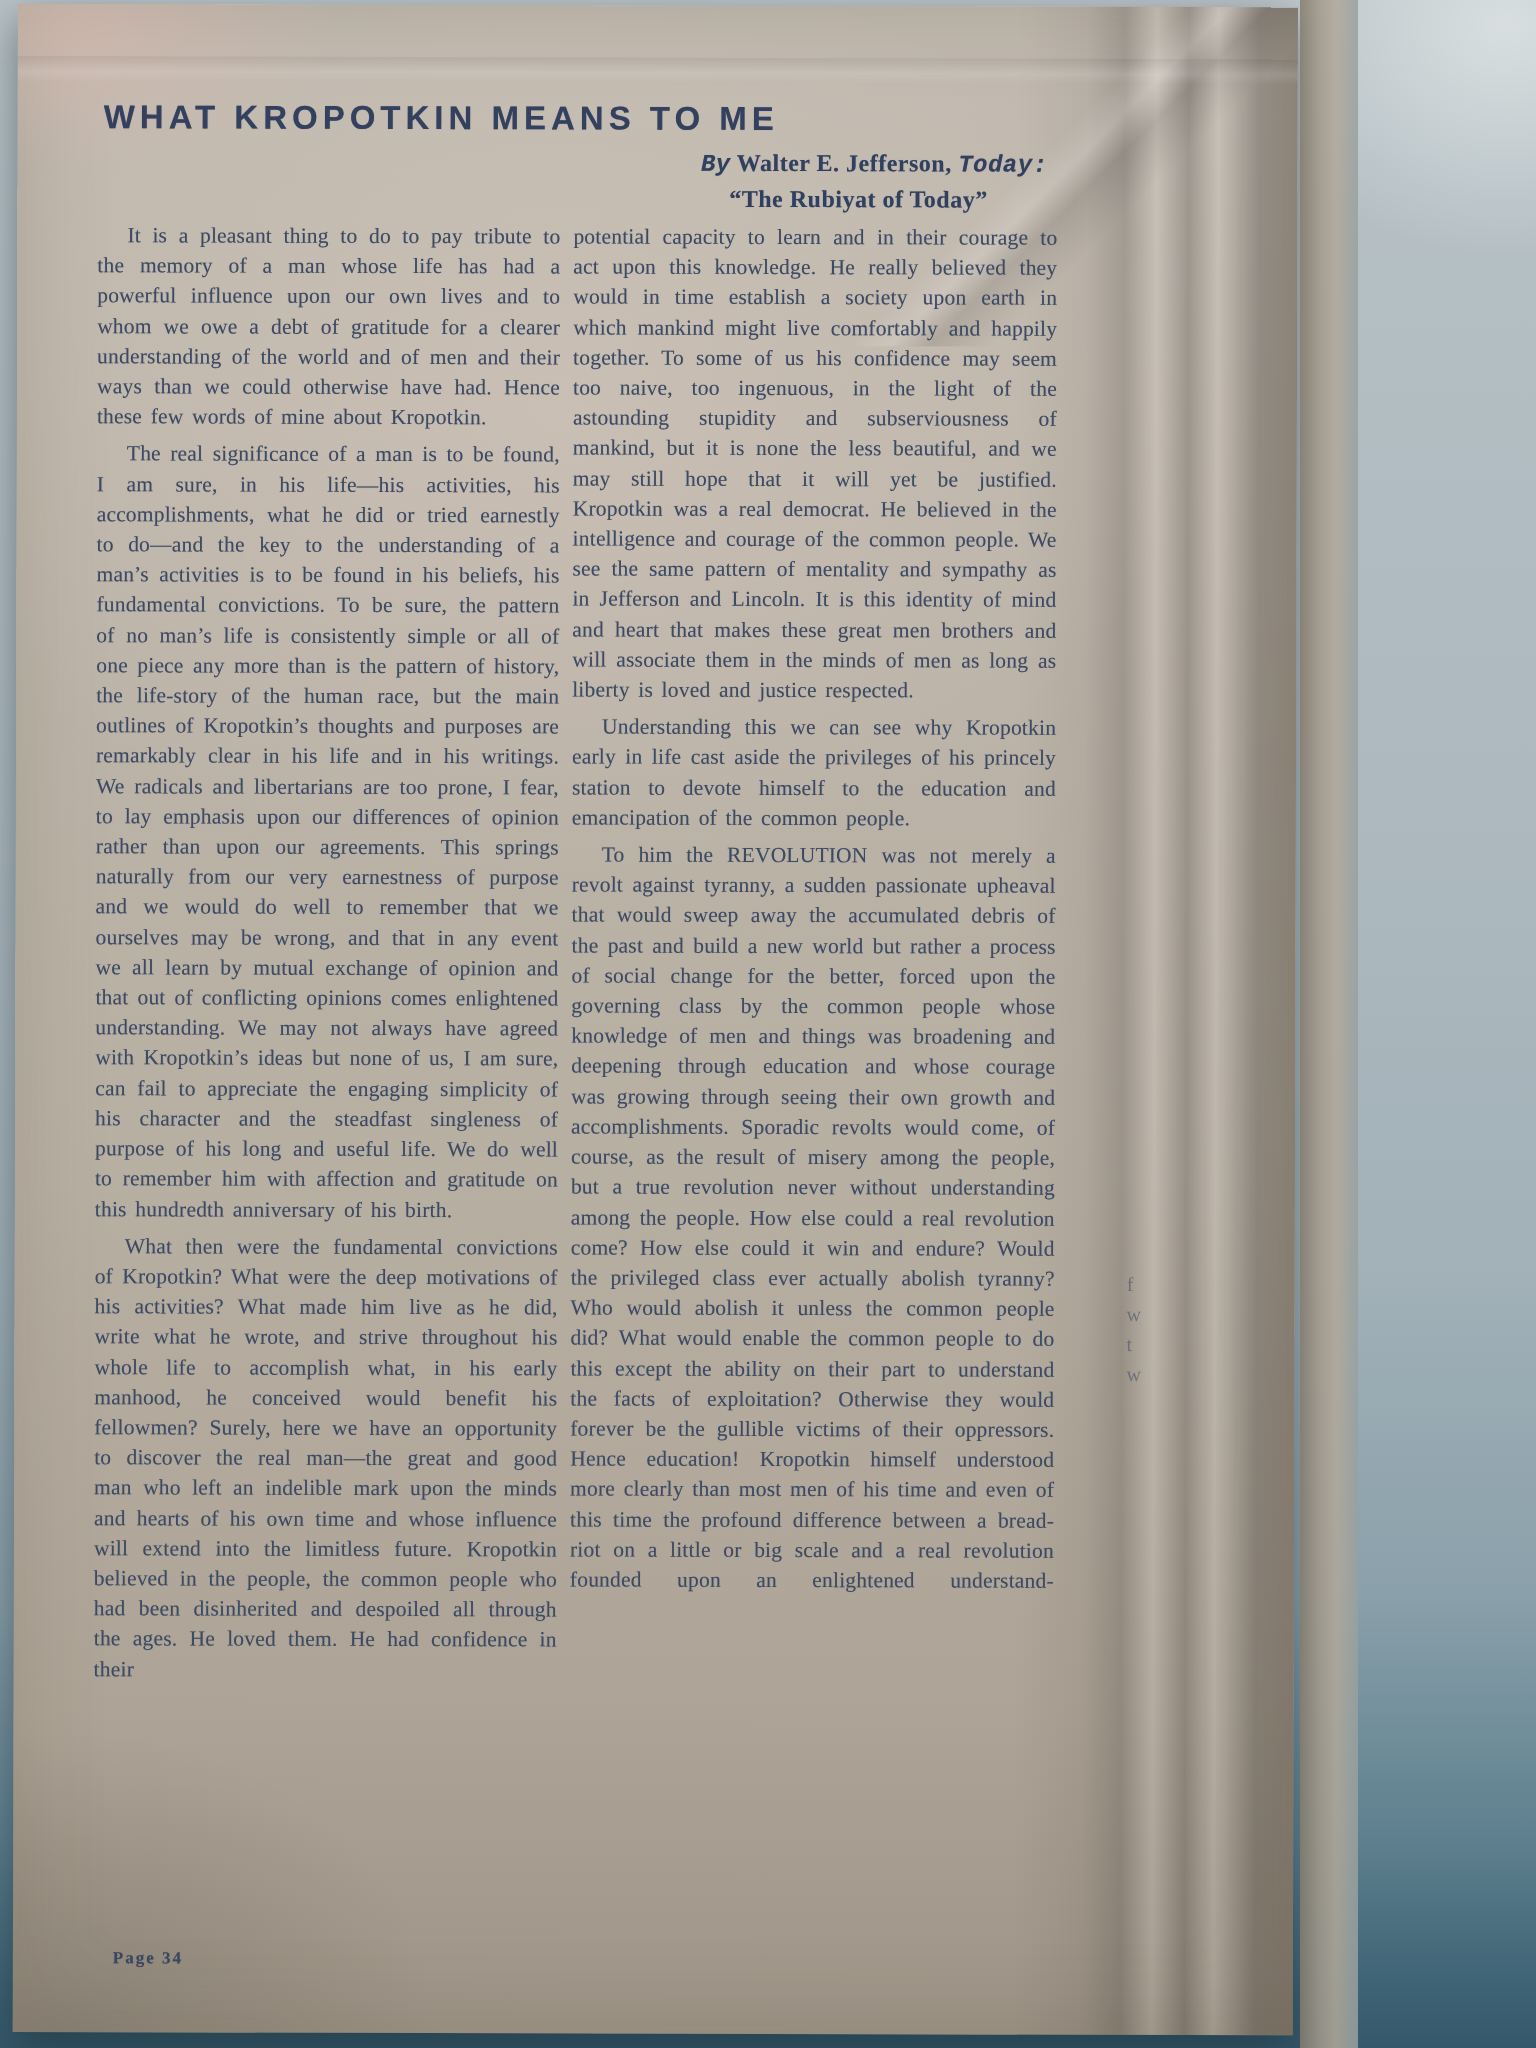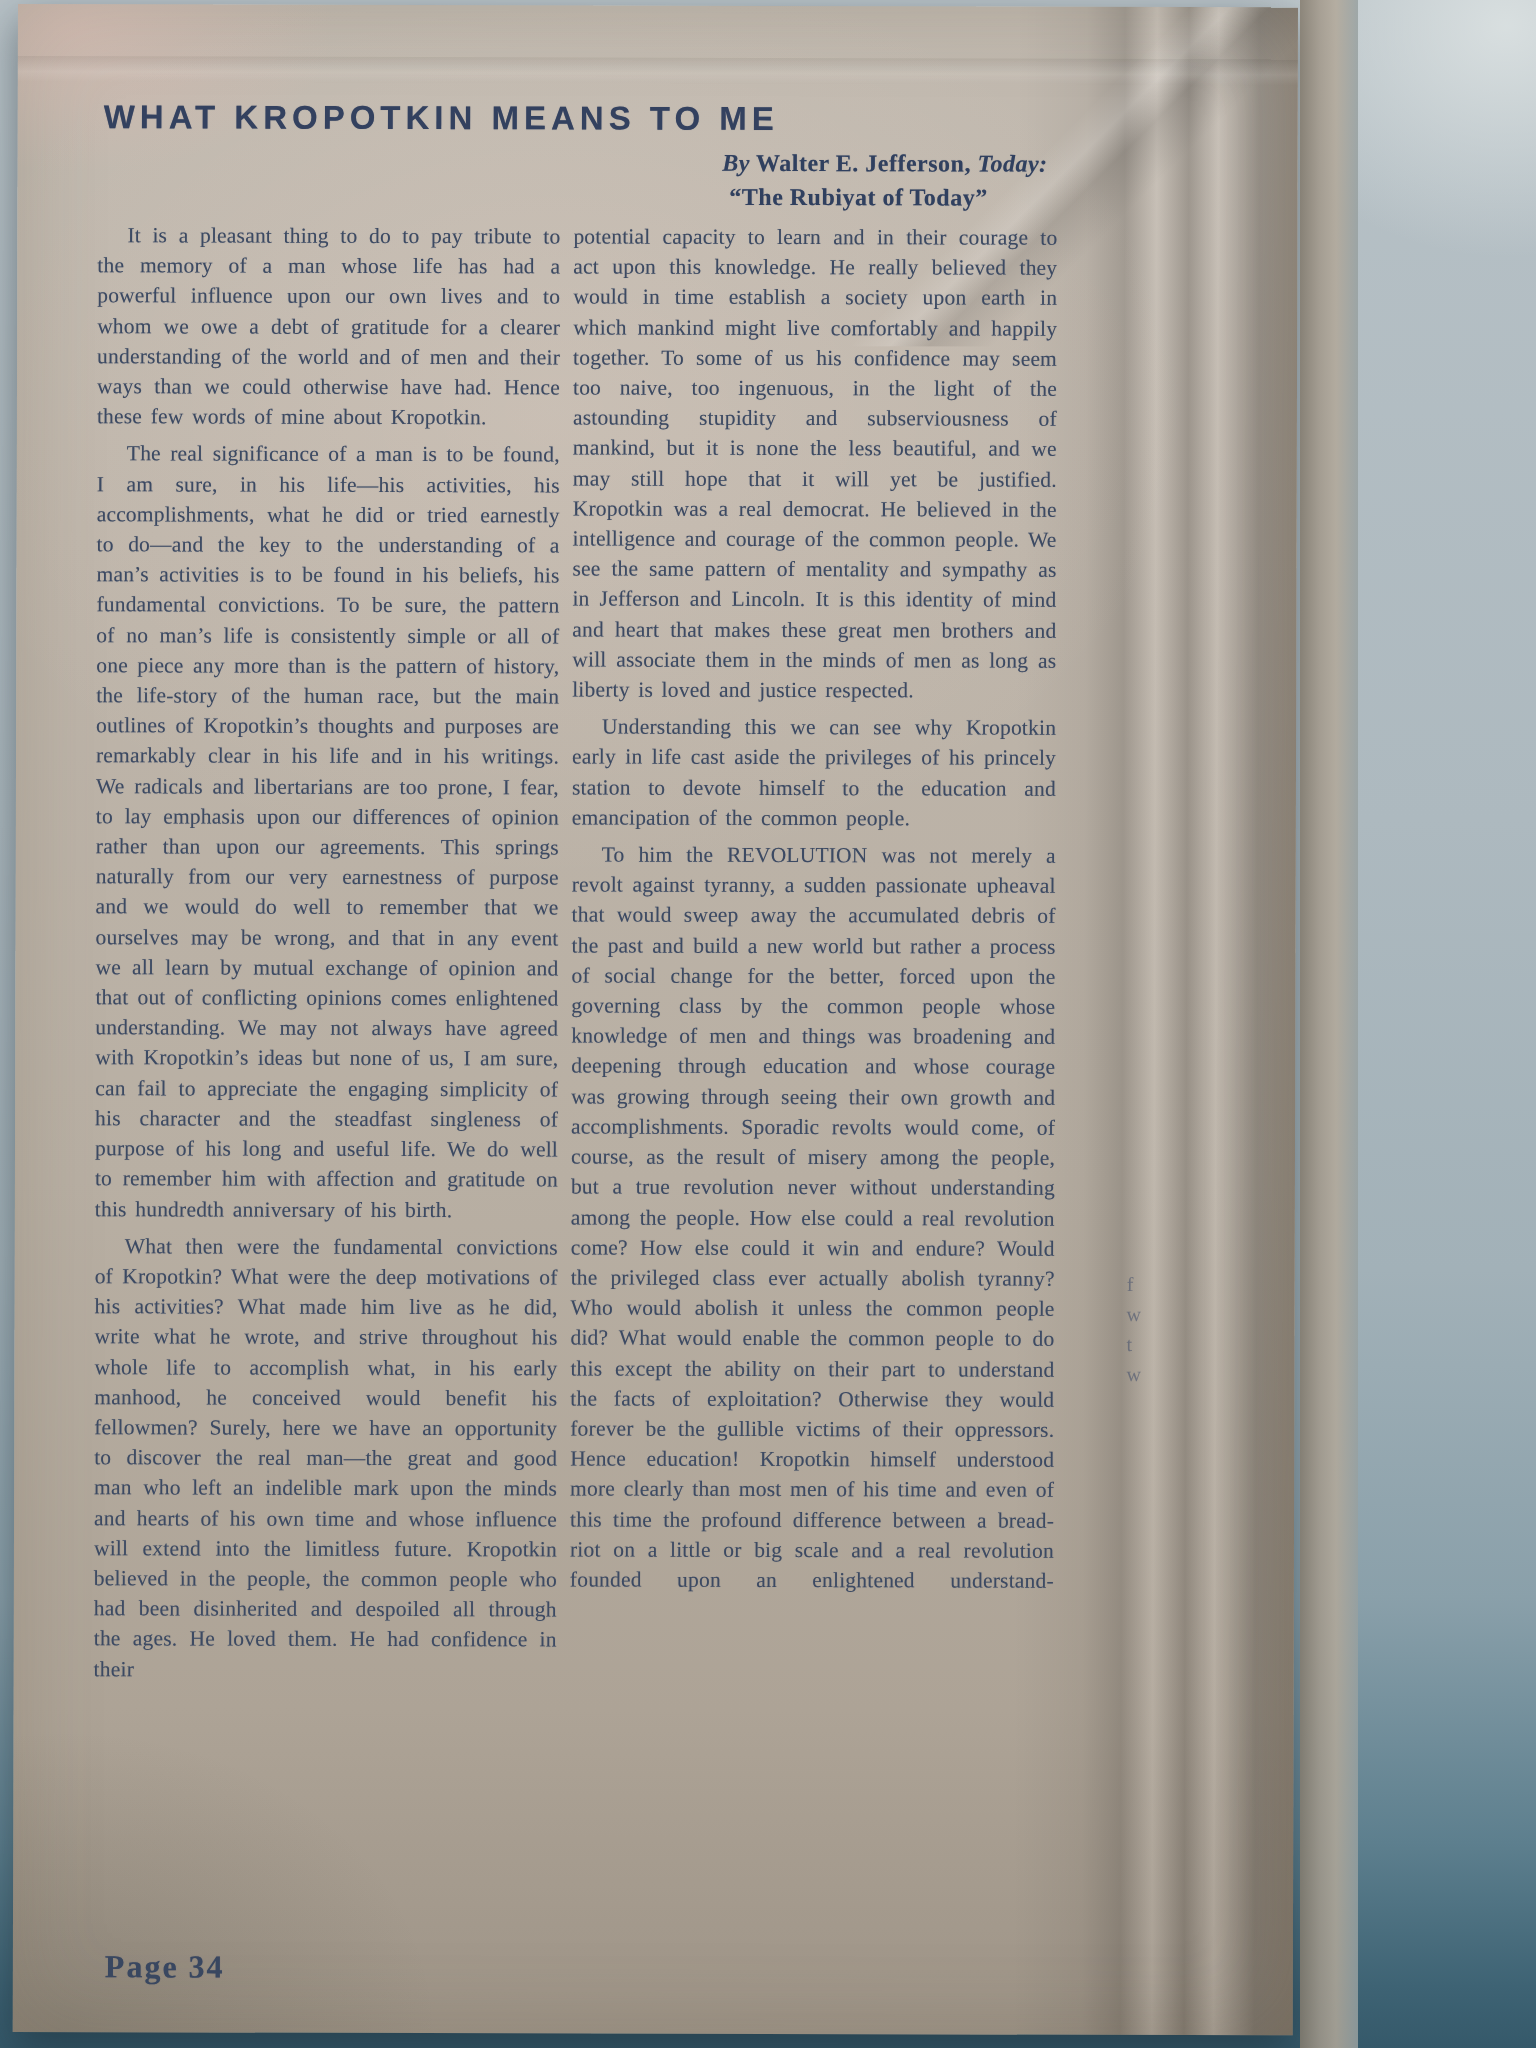--- a/index.html
+++ b/index.html
@@ -77,36 +77,36 @@
   }
 
   .byline {
     position: absolute; left: 572px; top: 140px; width: 458px;
     font-size: 24px; line-height: 34px; font-weight: bold;
     color: #30405f; text-shadow: 0 0 0.8px rgba(45,58,92,0.4);
     letter-spacing: 0.5px;
   }
   .byline .line1 { text-align: right; }
   .byline .line2 { text-align: center; padding-left: 80px; }
-  .byline .by, .byline .role { font-style: italic; }
+  .byline .by, .byline .role { font-style: italic; font-family: Liberation Mono, monospace; }
 
   .col {
     position: absolute; top: 216px;
     font-size: 21.5px; line-height: 30.2px;
     text-align: justify; word-spacing: 3px; letter-spacing: 0.2px;
   }
   .col--left  { left: 80px;  width: 463px; }
   .col--right { left: 556px; width: 484px; }
   .col p { margin: 0 0 7px 0; text-indent: 30px; }
   .col p.no-indent { text-indent: 0; }
   .col p.runover { text-align-last: justify; }
 
   .page-number {
-    position: absolute; left: 92px; top: 1944px;
-    font-size: 32px; font-weight: bold; letter-spacing: 2px;
+    position: absolute; left: 100px; top: 1944px;
+    font-size: 17px; font-weight: bold; letter-spacing: 2px;
     color: #394760; text-shadow: 0 0 0.8px rgba(45,58,92,0.4);
   }
 
   
   .edge-fragments {
     position: absolute; left: 1112px; top: 1262px; width: 44px;
     font-size: 20px; line-height: 30px;
     color: rgba(66,78,108,0.55);
   }
 </style>

